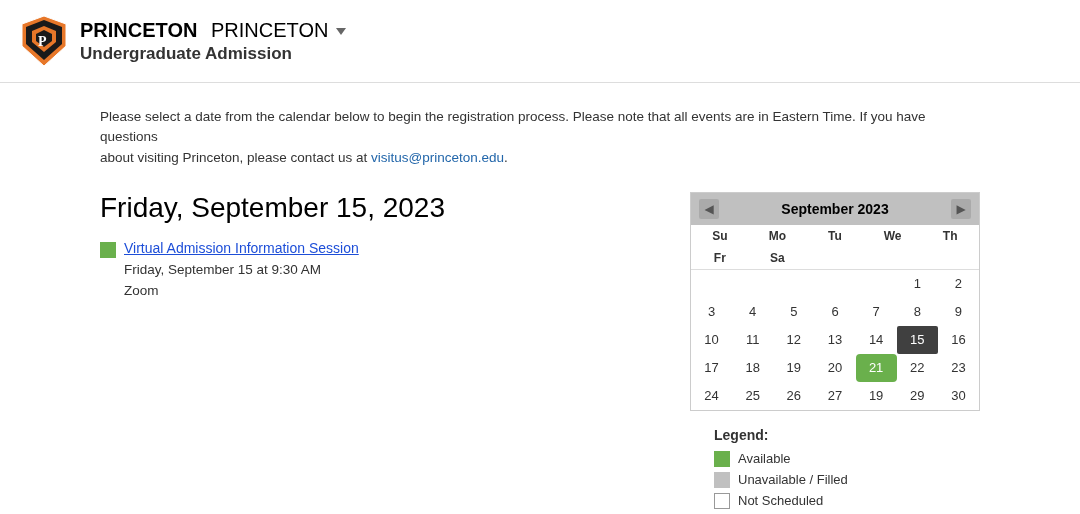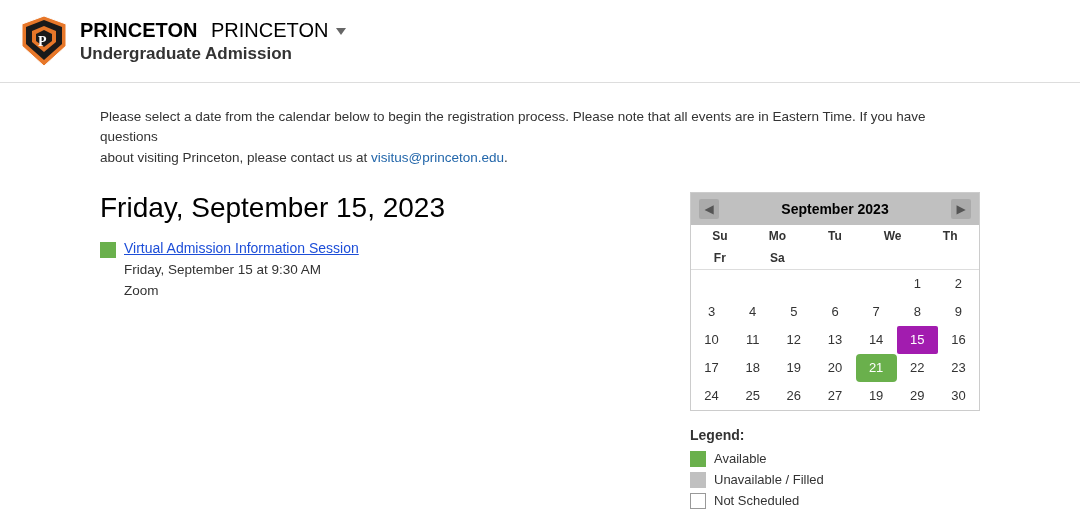--- a/index.html
+++ b/index.html
@@ -183,34 +183,35 @@
       font-size: 13px;
       color: #333;
       cursor: default;
       min-height: 28px;
       display: flex;
       align-items: center;
       justify-content: center;
     }
     .cal-cell.empty { background: #fff; }
     .cal-cell.selected {
-      background: #a21caf;
+      background: #404040;
       color: #fff;
       border-radius: 2px;
     }
     .cal-cell.event-available {
       background: #6ab04c;
       color: #fff;
       border-radius: 4px;
       cursor: pointer;
     }
 
     
     .legend {
       margin-top: 16px;
+      margin-left: 24px;
     }
     .legend-title {
       font-weight: bold;
       font-size: 14px;
       margin-bottom: 8px;
     }
     .legend-item {
       display: flex;
       align-items: center;
       gap: 8px;

